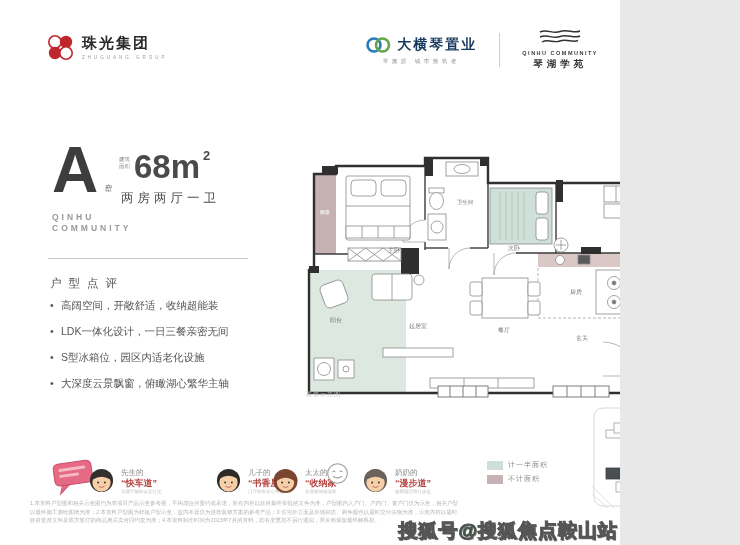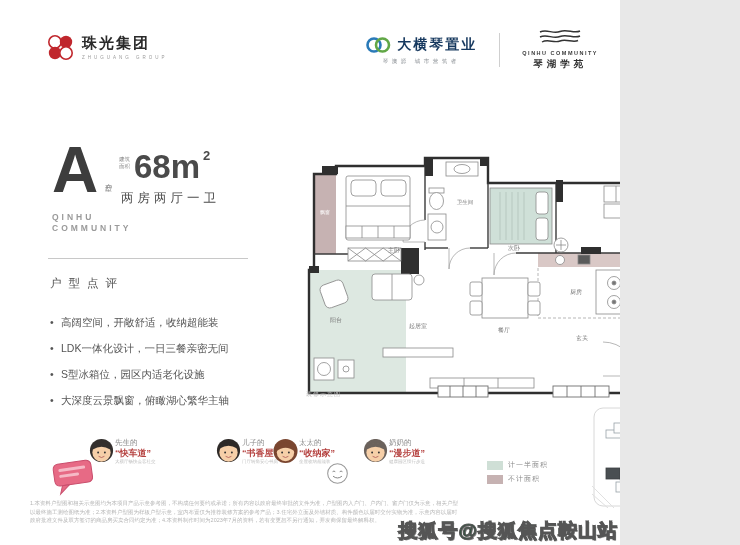--- a/index.html
+++ b/index.html
@@ -24,30 +24,30 @@
   .big-a{left:52px;top:138px;font-size:64px;font-weight:600;color:#3d3d3d;line-height:1;}
   .type-vert{left:103px;top:178px;writing-mode:vertical-rl;font-size:7px;color:#888;letter-spacing:1px;}
   .area-wrap{left:119px;top:150px;display:flex;align-items:flex-start;gap:3px;}
   .area-prefix{width:12px;font-size:5.5px;line-height:6.5px;color:#8a8a8a;word-break:break-all;margin-top:6px;}
   .area-num{font-size:33px;font-weight:600;color:#4a4a4a;line-height:1;}
   .area-sup{font-size:13px;font-weight:600;color:#4a4a4a;margin-top:-2px;}
   .layout-txt{left:121px;top:190px;font-size:12.5px;color:#4c4c4c;letter-spacing:4px;}
   .community{left:52px;top:212px;font-size:8.5px;font-weight:bold;color:#9a9a9a;letter-spacing:3px;line-height:11px;}
   .divider{left:48px;top:258px;width:200px;height:1px;background:#c8c8c8;}
   .review-h{left:50px;top:276px;font-size:11.5px;color:#4f4f4f;letter-spacing:7px;}
-  .bullets{left:50px;top:316px;width:240px;margin:0;padding:0;list-style:none;}
+  .bullets{left:50px;top:299px;width:240px;margin:0;padding:0;list-style:none;}
   .bullets li{position:relative;padding-left:11px;font-size:10.5px;color:#555;margin-bottom:12px;}
   .bullets li::before{content:"•";position:absolute;left:0;top:0;color:#555;}
 
   
   .plan-svg{left:298px;top:80px;width:345px;height:318px;}
   .plan-caption{left:306px;top:390px;font-size:6px;color:#bdbdbd;letter-spacing:1px;}
 
   
-  .member{top:438px;display:flex;align-items:center;gap:0;}
+  .member{top:468px;display:flex;align-items:center;gap:6px;}
   .member .mtxt{display:flex;flex-direction:column;line-height:1.25;}
   .member .who{font-size:7.5px;color:#8b8b8b;}
   .member .tag{font-size:9px;font-weight:bold;color:#b5413f;}
   .member .note{font-size:4.5px;color:#c0c0c0;white-space:nowrap;}
   .legend{left:487px;top:460px;display:flex;flex-direction:column;gap:4px;}
   .legend .lrow{display:flex;align-items:center;gap:5px;}
   .legend .ltxt{font-size:7px;color:#8a8a8a;letter-spacing:1px;}
 
   
   .sitemap-svg{left:592px;top:406px;width:138px;height:102px;}

